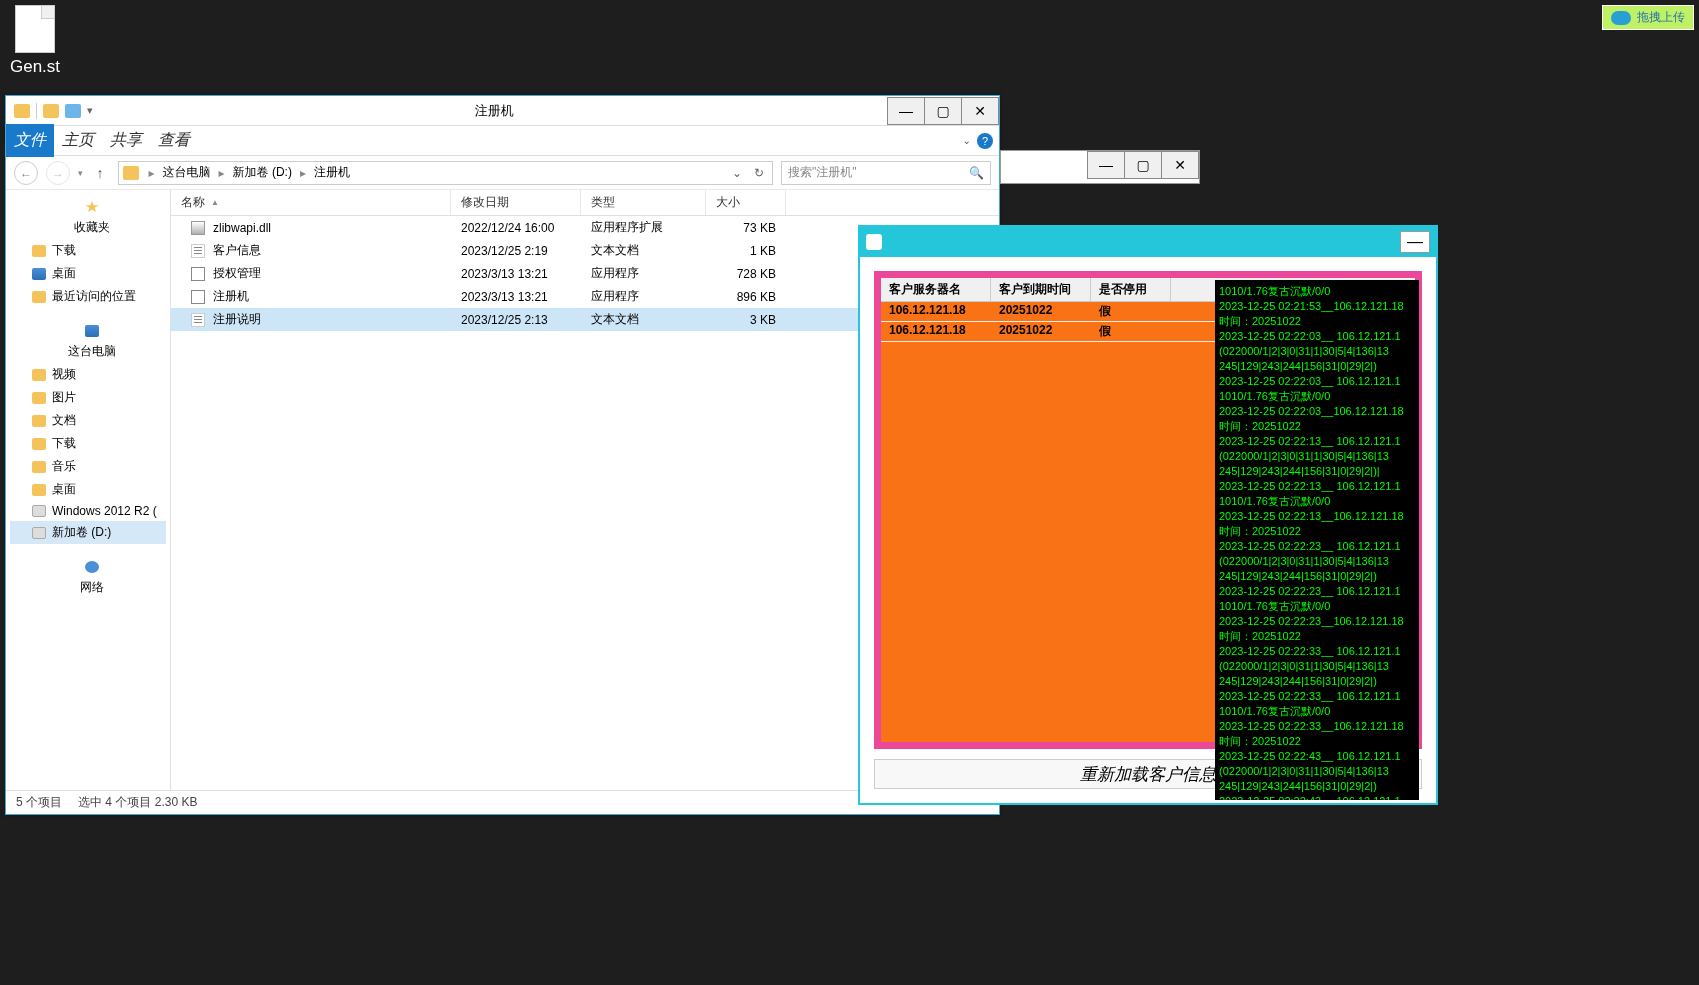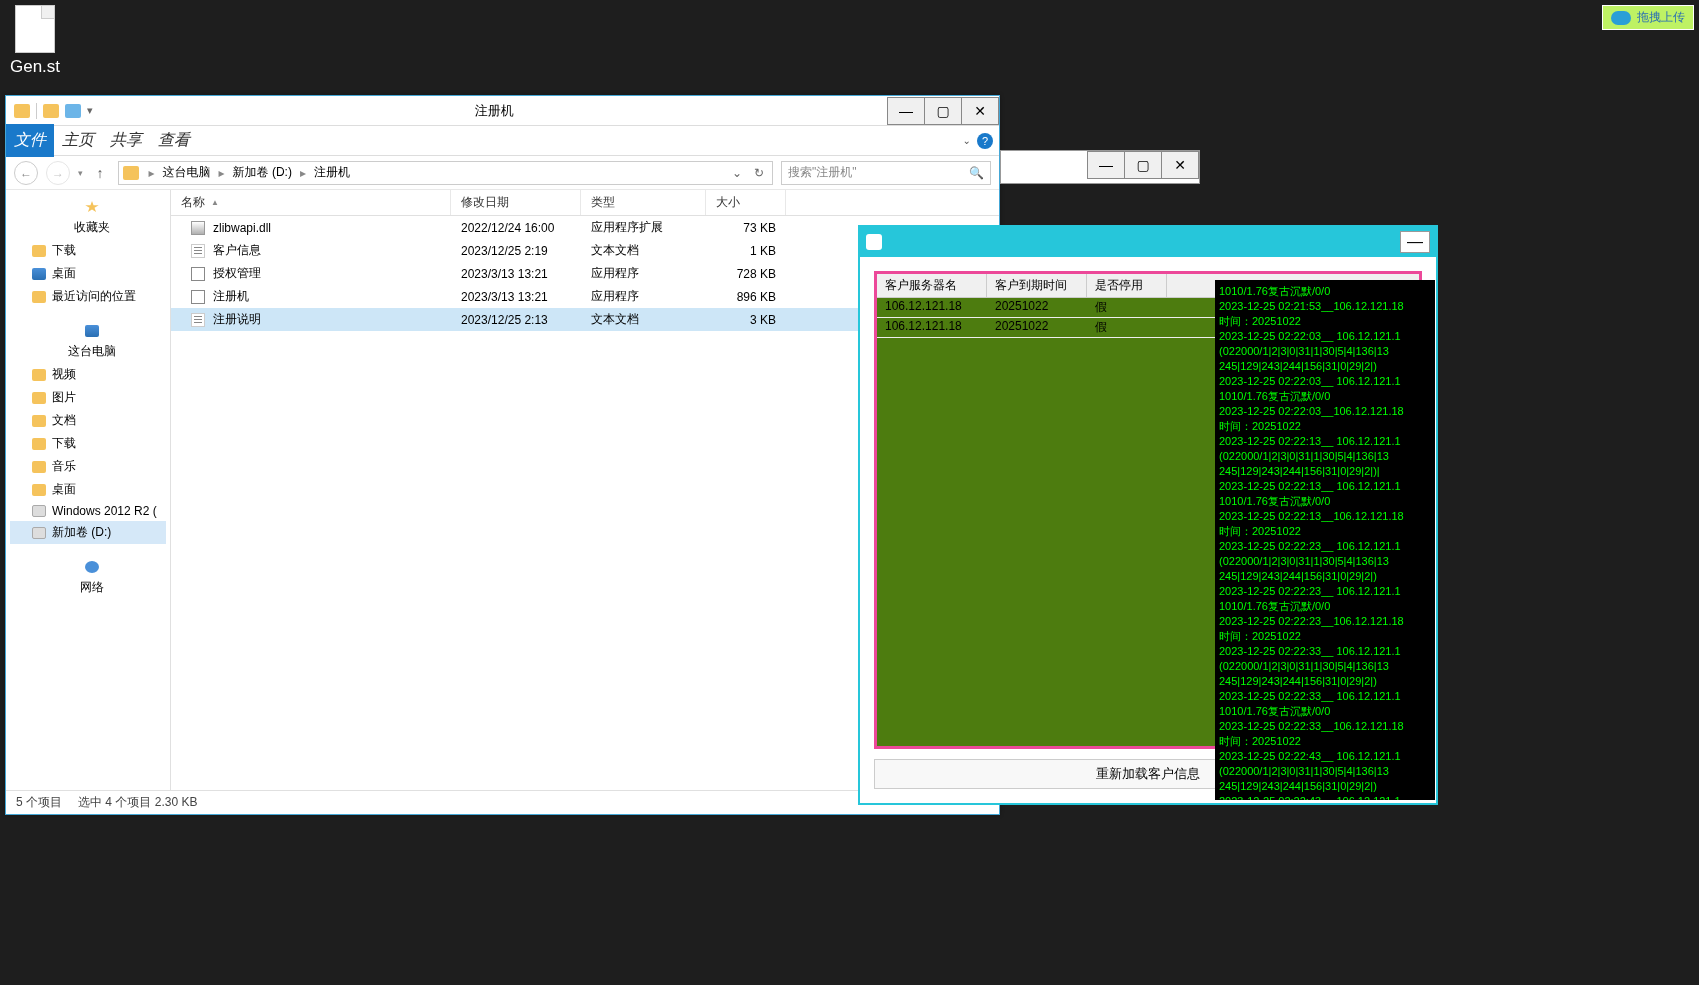--- a/index.html
+++ b/index.html
@@ -80,32 +80,32 @@
 
 .bgwin { position: absolute; top: 150px; left: 1000px; width: 200px; height: 34px; background: #fff; border: 1px solid #999; display: flex; justify-content: flex-end; }
 .bgwin .win-btn2 { width: 38px; height: 28px; border: 1px solid #888; margin-left: -1px; display: flex; align-items: center; justify-content: center; font-size: 14px; background: #f0f0f0; cursor: pointer; }
 
 
 .appwin { position: absolute; top: 225px; left: 858px; width: 580px; height: 580px; background: #fff; border: 2px solid #26c6da; display: flex; flex-direction: column; }
 .appwin .app-titlebar { height: 30px; background: #26c6da; display: flex; align-items: center; padding: 0 6px; }
 .appwin .app-titlebar .app-ic { width: 16px; height: 16px; background: #fff; border-radius: 3px; }
 .appwin .app-titlebar .app-min { margin-left: auto; width: 30px; height: 22px; display: flex; align-items: center; justify-content: center; background: #fff; border: 1px solid #999; cursor: pointer; }
 .appwin .app-body { flex: 1; padding: 14px; display: flex; flex-direction: column; gap: 10px; }
-.appwin .grid-wrap { flex: 1; border: 3px solid #ec4899; background: #4d7c0f; overflow: auto; }
+.appwin .grid-wrap { flex: 1; border: 7px solid #ec4899; background: #f97316; overflow: auto; font-weight: bold; }
 .appwin .grid-head { display: flex; background: #f0f0f0; border-bottom: 1px solid #ccc; font-size: 12px; }
 .appwin .grid-head .gh { padding: 3px 8px; border-right: 1px solid #ccc; }
 .appwin .grid-row { display: flex; font-size: 12px; border-bottom: 1px solid #eee; }
 .appwin .grid-row .gc { padding: 1px 8px; }
 .gc1, .gh1 { width: 110px; }
 .gc2, .gh2 { width: 100px; }
 .gc3, .gh3 { width: 80px; }
-.appwin .reload-btn { height: 30px; border: 1px solid #ccc; background: #f8f8f8; display: flex; align-items: center; justify-content: center; font-size: 13px; cursor: pointer; }
-
-
-.console { position: absolute; top: 280px; left: 1215px; width: 220px; height: 520px; background: #000; color: #00ff00; font-family: "Consolas", monospace; font-size: 11px; line-height: 15px; padding: 4px; overflow: hidden; white-space: nowrap; }
+.appwin .reload-btn { height: 30px; border: 1px solid #ccc; background: #f8f8f8; display: flex; align-items: center; justify-content: center; font-size: 17px; cursor: pointer; font-style: italic; }
+
+
+.console { position: absolute; top: 280px; left: 1215px; width: 204px; height: 520px; background: #000; color: #00ff00; font-family: "Consolas", monospace; font-size: 11px; line-height: 15px; padding: 4px; overflow: hidden; white-space: nowrap; }
 .console .cline { overflow: hidden; text-overflow: clip; }
 </style>
 </head>
 <body>
 
 <div class="desktop-icon">
   <div class="icon-img"></div>
   <div class="icon-label">Gen.st</div>
 </div>
 

